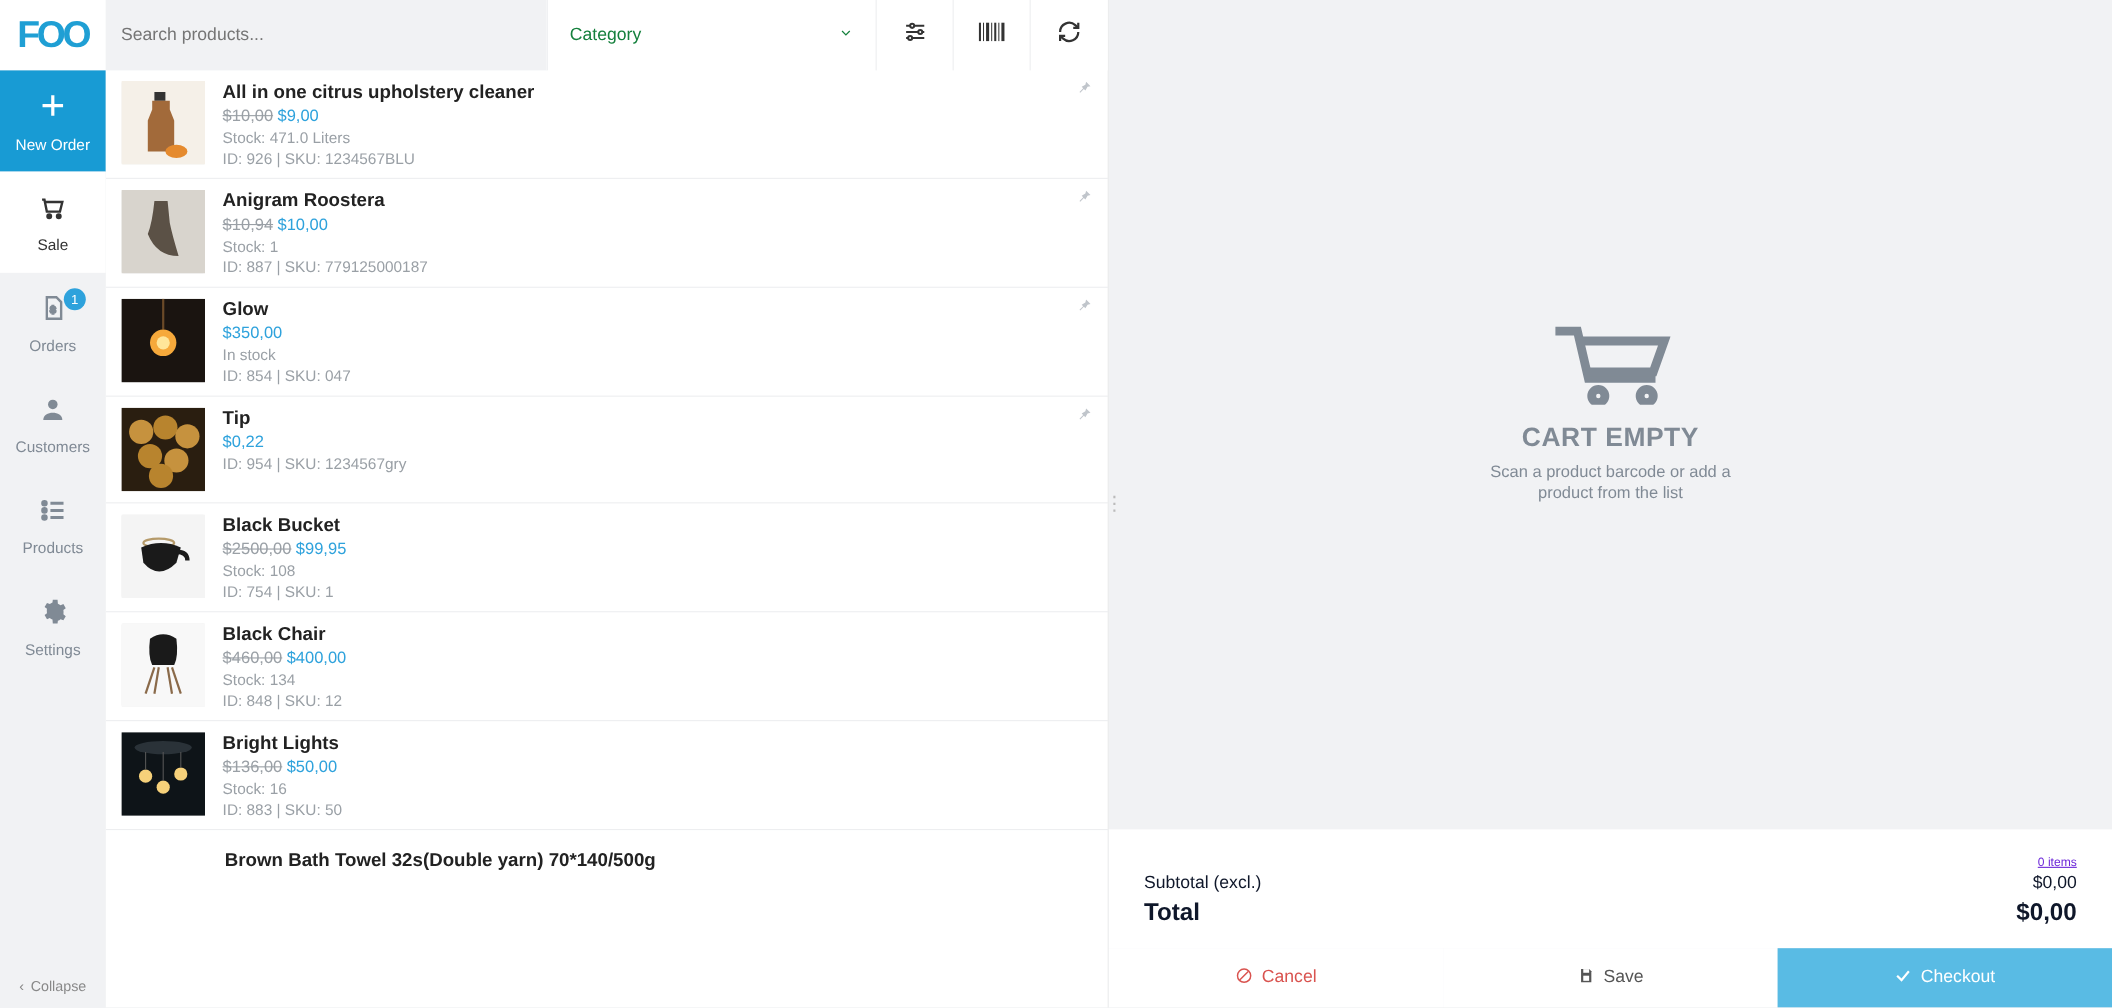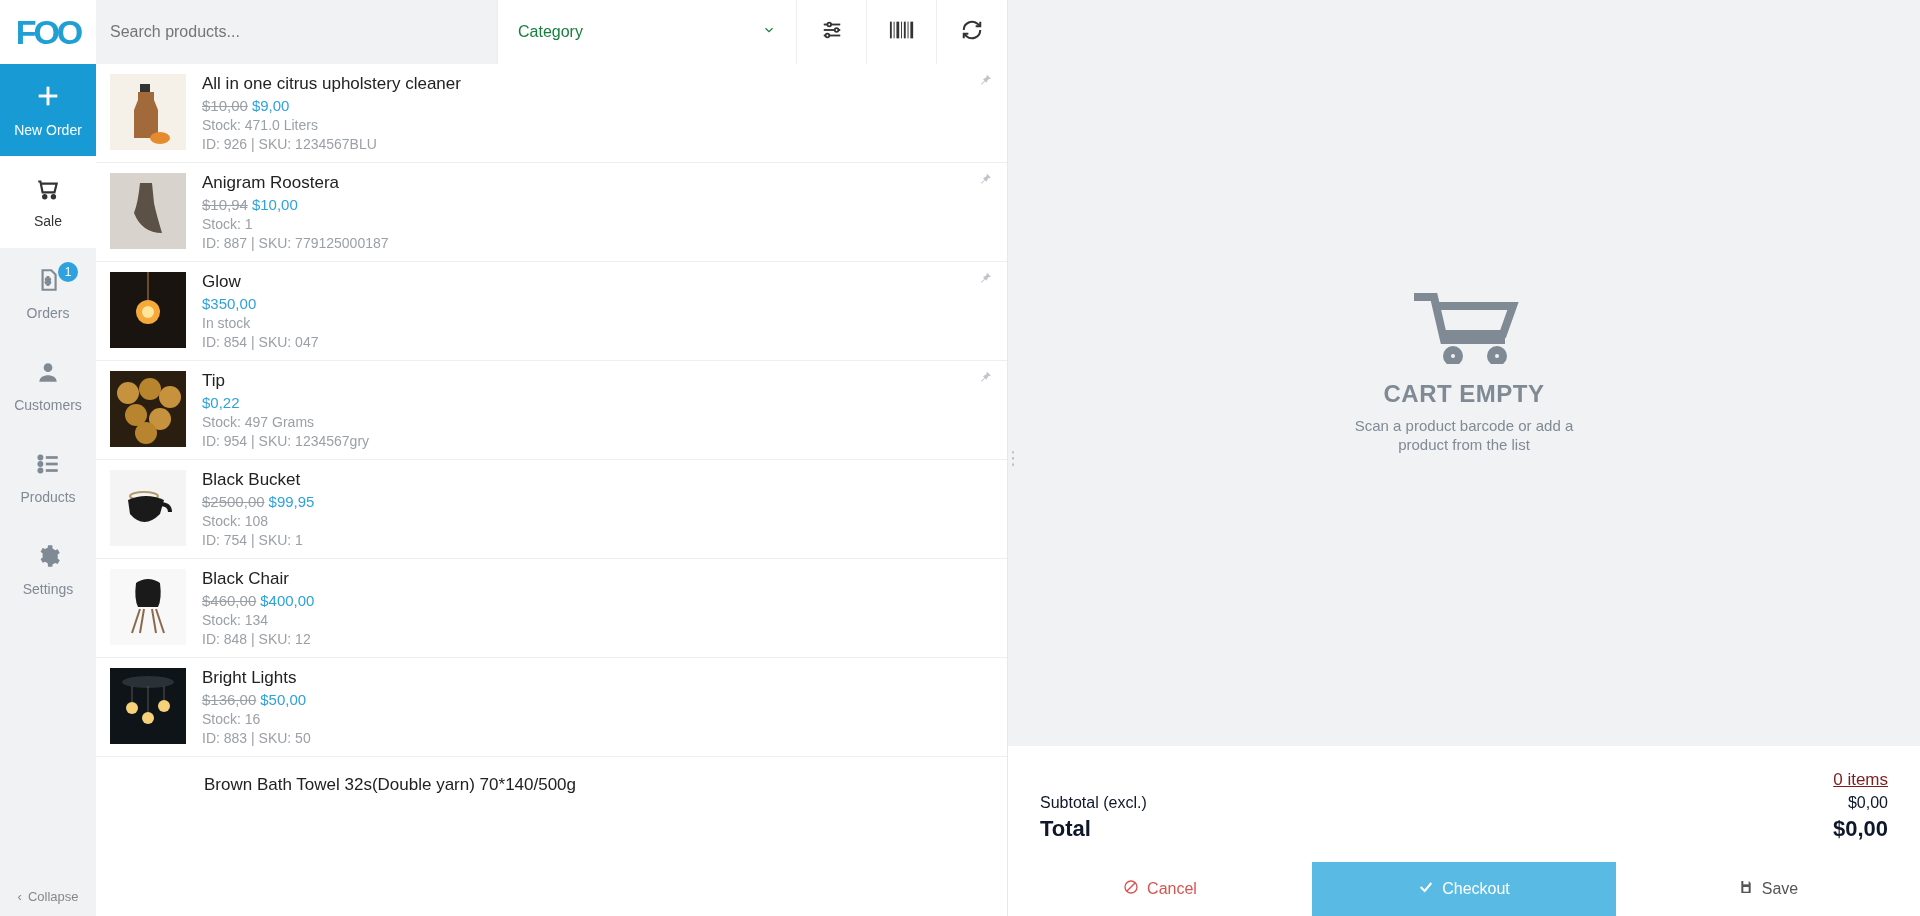--- a/index.html
+++ b/index.html
@@ -25,21 +25,21 @@
 .search-input { border: 0; background: transparent; width: 100%; font-size: 16px; color: #555; outline: none; }
 .category { width: 300px; background: #fff; display: flex; align-items: center; padding: 0 20px; color: #15803d; font-size: 16px; justify-content: space-between; border-right: 1px solid #edeef0; border-left: 1px solid #edeef0; cursor: pointer; }
 .tool-btn { width: 70px; display: flex; align-items: center; justify-content: center; font-size: 20px; color: #333; border-right: 1px solid #edeef0; cursor: pointer; }
 .tool-btn:last-child { border-right: 0; }
 
 .products-scroll { flex: 1; overflow-y: scroll; }
 .product-row { display: flex; padding: 10px 14px; border-bottom: 1px solid #edeef0; position: relative; cursor: pointer; }
 .thumb { width: 76px; height: 76px; background: #f3f3f3; border-radius: 2px; flex-shrink: 0; margin-right: 16px; display: flex; align-items: center; justify-content: center; }
 .thumb svg { width: 100%; height: 100%; }
 .pinfo { flex: 1; }
-.pname { font-size: 17px; font-weight: normal; color: #222; margin-bottom: 3px; }
+.pname { font-size: 17px; font-weight: bold; color: #222; margin-bottom: 3px; }
 .pprice { font-size: 15px; margin-bottom: 3px; }
 .pprice .old { color: #9aa0a6; text-decoration: line-through; margin-right: 4px; }
 .pprice .new { color: #2ea2dc; }
 .pprice .single { color: #2ea2dc; }
 .pstock { font-size: 14px; color: #9aa0a6; margin-bottom: 3px; }
 .pid { font-size: 14px; color: #9aa0a6; }
 .pin-icon { position: absolute; right: 14px; top: 8px; color: #c0c5cb; cursor: pointer; }
 
 
 .products-scroll::-webkit-scrollbar { width: 14px; }
@@ -49,21 +49,21 @@
 
 .cart-col { flex: 1; display: flex; flex-direction: column; position: relative; background: #f1f2f4; }
 .drag-handle { position: absolute; left: -4px; top: 50%; transform: translateY(-50%); color: #bbb; font-size: 18px; letter-spacing: -3px; cursor: col-resize; }
 .cart-empty { flex: 1; display: flex; flex-direction: column; align-items: center; justify-content: center; color: #808a95; }
 .cart-empty .cart-icon { width: 110px; height: 72px; color: #808a95; margin-bottom: 16px; }
 .cart-empty h2 { font-size: 24px; font-weight: bold; letter-spacing: 0.5px; color: #808a95; margin-bottom: 8px; }
 .cart-empty p { font-size: 15px; text-align: center; max-width: 260px; line-height: 1.3; }
 
 .totals { background: #fff; padding: 24px 32px 16px 32px; }
 .trow { display: flex; justify-content: space-between; margin-bottom: 4px; font-size: 16px; color: #0f172a; }
-.trow.small { font-size: 17px; color: #7f1d1d; justify-content: flex-end; text-decoration: underline; }
+.trow.small { font-size: 11px; color: #6d28d9; justify-content: flex-end; text-decoration: underline; }
 .trow.total { font-size: 22px; font-weight: bold; }
 .actions { display: flex; height: 54px; }
 .action-btn { flex: 1; display: flex; align-items: center; justify-content: center; font-size: 16px; cursor: pointer; }
 .action-btn .ic { margin-right: 8px; }
 .action-btn.cancel { color: #d9534f; background: #fff; }
 .action-btn.save { color: #555; background: #fff; }
 .action-btn.checkout { color: #fff; background: #59bbe4; }
 
 .spacer-tall { height: 1200px; } 
 </style>
@@ -262,21 +262,20 @@
               <circle cx="40" cy="18" r="11" fill="#b8842e"></circle>
               <circle cx="60" cy="26" r="11" fill="#c6923e"></circle>
               <circle cx="26" cy="44" r="11" fill="#b8842e"></circle>
               <circle cx="50" cy="48" r="11" fill="#c6923e"></circle>
               <circle cx="36" cy="62" r="11" fill="#b8842e"></circle>
             </svg>
           </div>
     <div class="pinfo">
       <div class="pname">Tip</div>
       <div class="pprice"><span class="single">$0,22</span></div>
-      <div class="pstock">Stock: 497 Grams</div>
       <div class="pid">ID: 954 | SKU: 1234567gry</div>
     </div>
     <span class="pin-icon"><svg width="16" height="16" viewBox="0 0 24 24" fill="currentColor">
               <path d="M14 3l7 7-4 1-3 5-2-2-5 5-1-1 5-5-2-2 5-3 1-4-1-1z"></path>
             </svg></span>
   </div>
         <div class="product-row">
     <div class="thumb">
             <svg viewBox="0 0 76 76">
               <rect width="76" height="76" fill="#f4f4f4"></rect>
@@ -374,29 +373,29 @@
         </div>
     </div>
     <div class="actions">
       <div class="action-btn cancel">
         <span class="ic"><svg width="16" height="16" viewBox="0 0 24 24" fill="none" stroke="currentColor" stroke-width="2">
               <circle cx="12" cy="12" r="9"></circle>
               <line x1="6" y1="18" x2="18" y2="6"></line>
             </svg></span>
         <span>Cancel</span>
       </div>
-      <div class="action-btn checkout">
-        <span class="ic"><svg width="16" height="16" viewBox="0 0 24 24" fill="none" stroke="currentColor" stroke-width="3">
-              <polyline points="4 12 10 18 20 6"></polyline>
-            </svg></span>
-        <span>Checkout</span>
-      </div>
       <div class="action-btn save">
         <span class="ic"><svg width="16" height="16" viewBox="0 0 24 24" fill="currentColor">
               <path d="M5 3h11l3 3v15H5z"></path>
               <rect x="8" y="3" width="8" height="5" fill="#fff"></rect>
               <rect x="8" y="12" width="8" height="7" fill="#fff"></rect>
             </svg></span>
         <span>Save</span>
       </div>
+      <div class="action-btn checkout">
+        <span class="ic"><svg width="16" height="16" viewBox="0 0 24 24" fill="none" stroke="currentColor" stroke-width="3">
+              <polyline points="4 12 10 18 20 6"></polyline>
+            </svg></span>
+        <span>Checkout</span>
+      </div>
     </div>
   </div>
 </div>
 
 </body></html>

